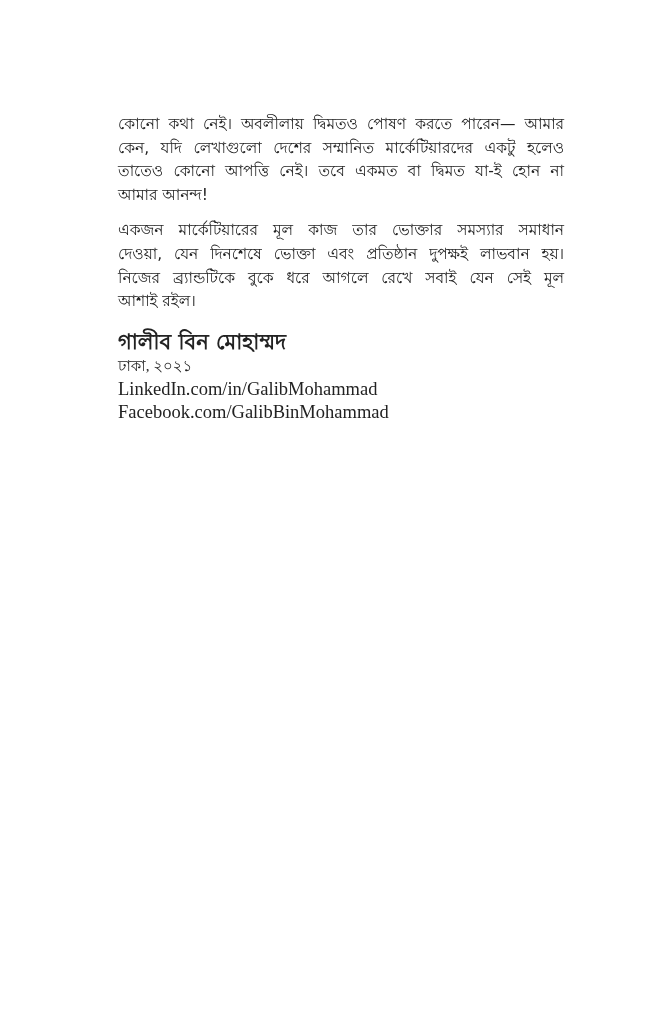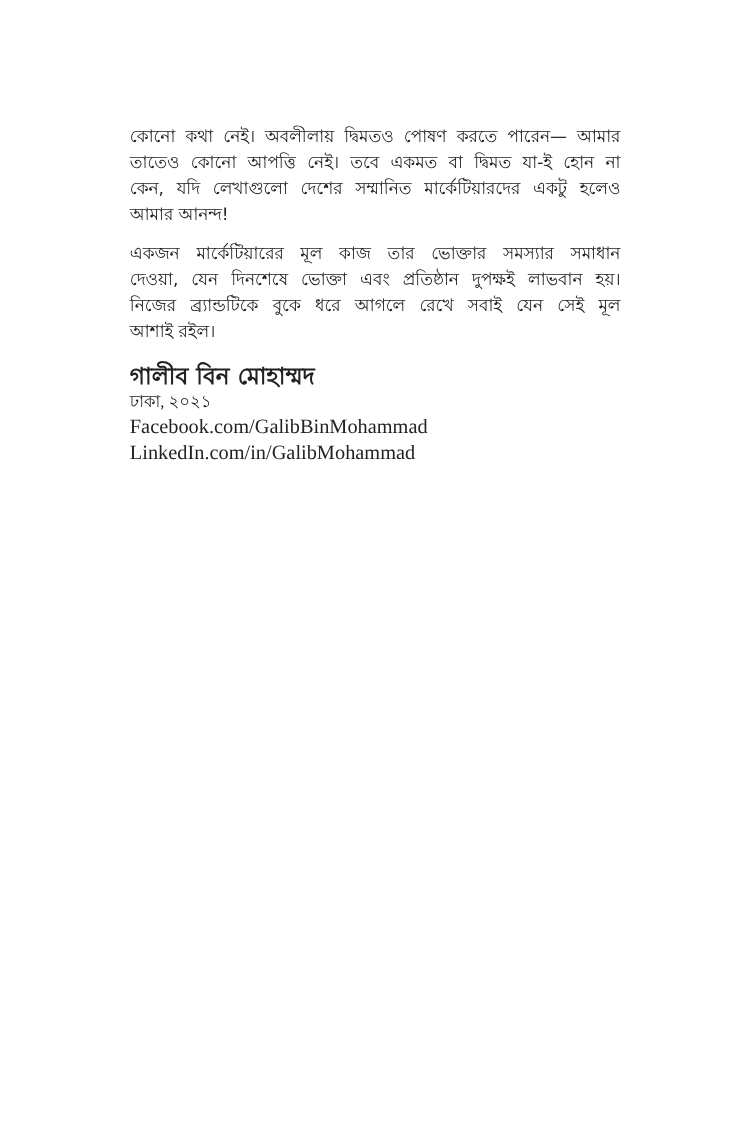--- a/index.html
+++ b/index.html
@@ -60,32 +60,32 @@
       line-height: 23.5px;
     }
   </style>
 </head>
 <body>
 
 <div class="page">
 
   <p class="para">
     <span class="line">কোনো কথা নেই। অবলীলায় দ্বিমতও পোষণ করতে পারেন— আমার</span>
+    <span class="line">কেন, যদি লেখাগুলো দেশের সম্মানিত মার্কেটিয়ারদের একটু হলেও</span>
     <span class="line">তাতেও কোনো আপত্তি নেই। তবে একমত বা দ্বিমত যা-ই হোন না</span>
-    <span class="line">কেন, যদি লেখাগুলো দেশের সম্মানিত মার্কেটিয়ারদের একটু হলেও</span>
     <span class="line last">আমার আনন্দ!</span>
   </p>
 
   <p class="para">
     <span class="line">একজন মার্কেটিয়ারের মূল কাজ তার ভোক্তার সমস্যার সমাধান</span>
     <span class="line">দেওয়া, যেন দিনশেষে ভোক্তা এবং প্রতিষ্ঠান দুপক্ষই লাভবান হয়।</span>
     <span class="line">নিজের ব্র্যান্ডটিকে বুকে ধরে আগলে রেখে সবাই যেন সেই মূল</span>
     <span class="line last">আশাই রইল।</span>
   </p>
 
   <div class="signature">
     <div class="sig-name">গালীব বিন মোহাম্মদ</div>
     <div class="sig-place">ঢাকা, ২০২১</div>
+    <div class="sig-link">LinkedIn.com/in/GalibMohammad</div>
     <div class="sig-link">Facebook.com/GalibBinMohammad</div>
-    <div class="sig-link">LinkedIn.com/in/GalibMohammad</div>
   </div>
 
 </div>
 
 </body></html>

